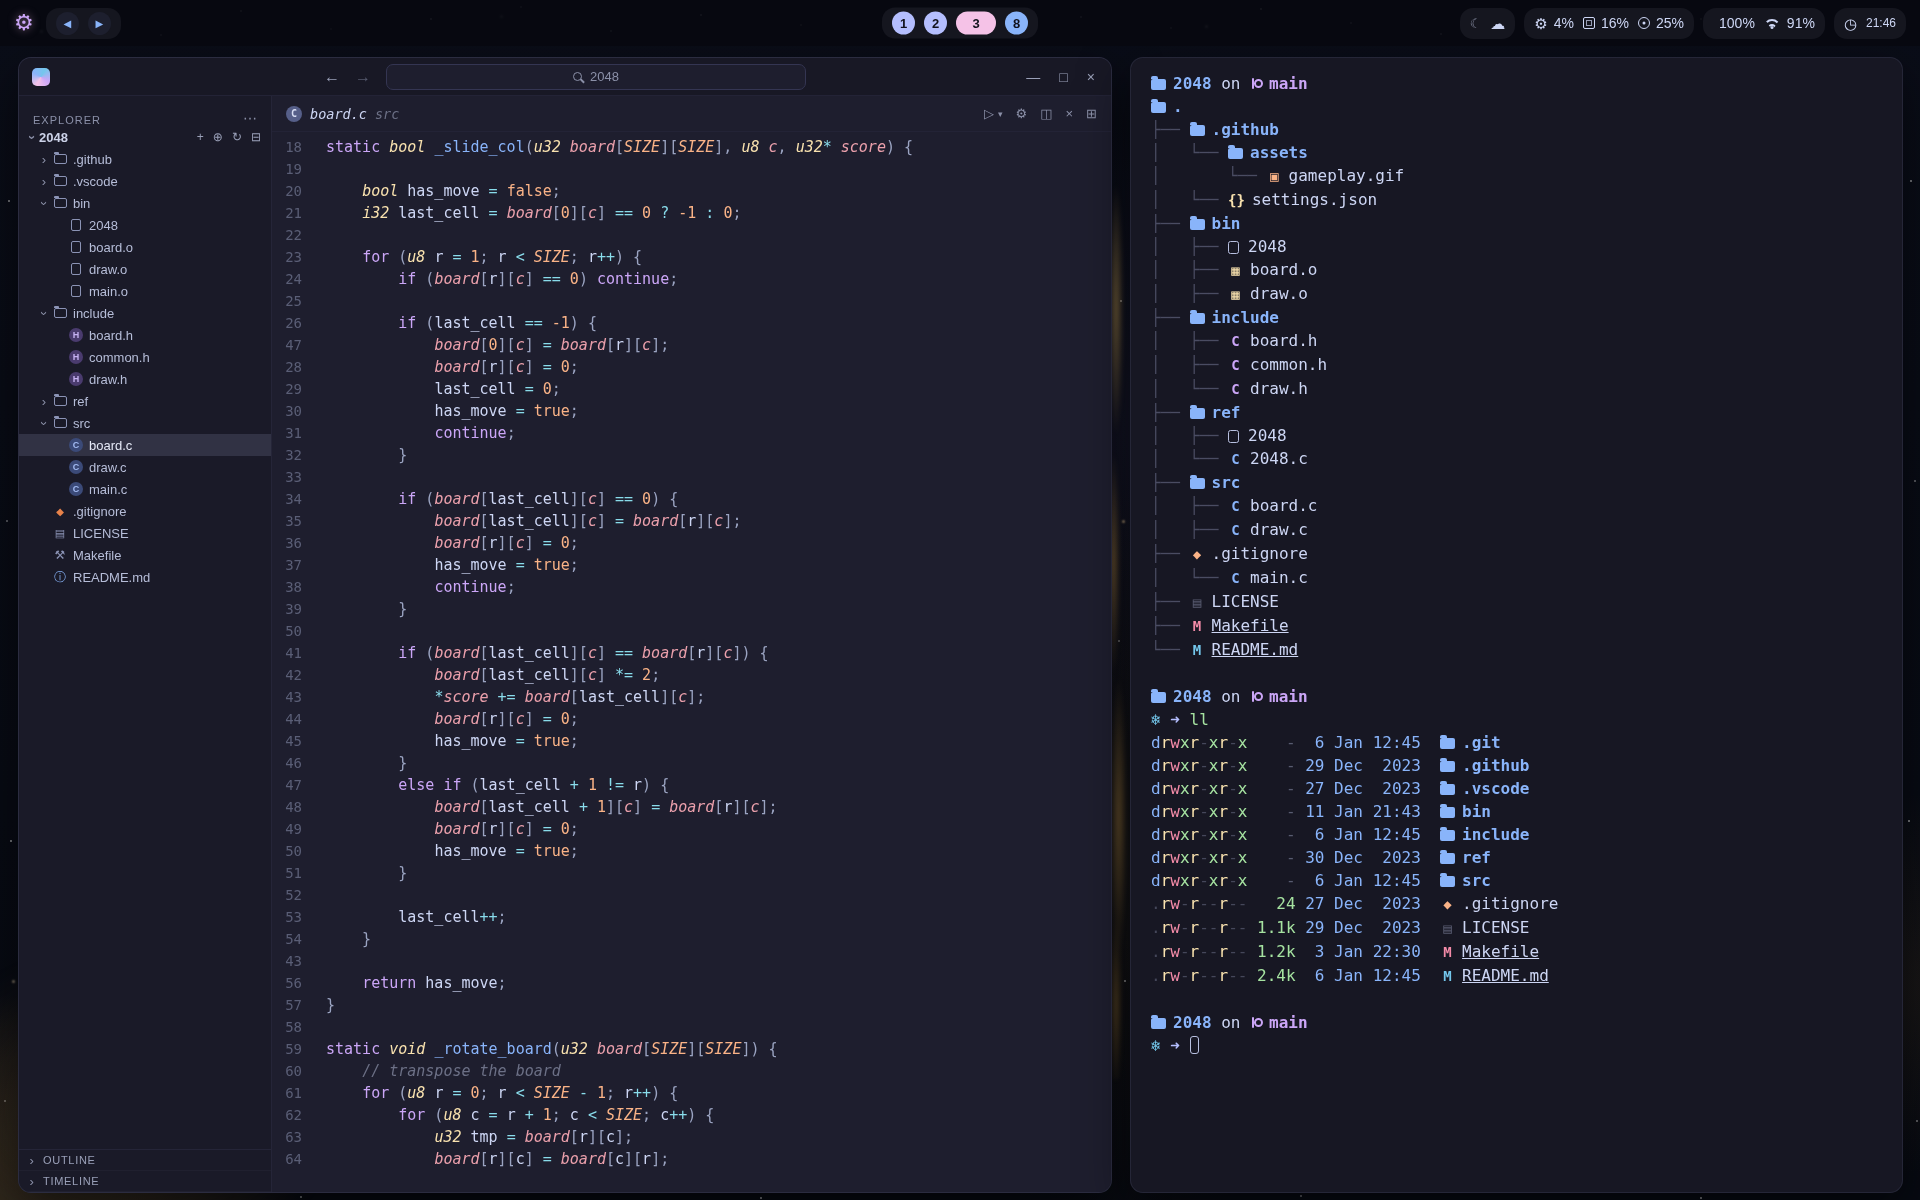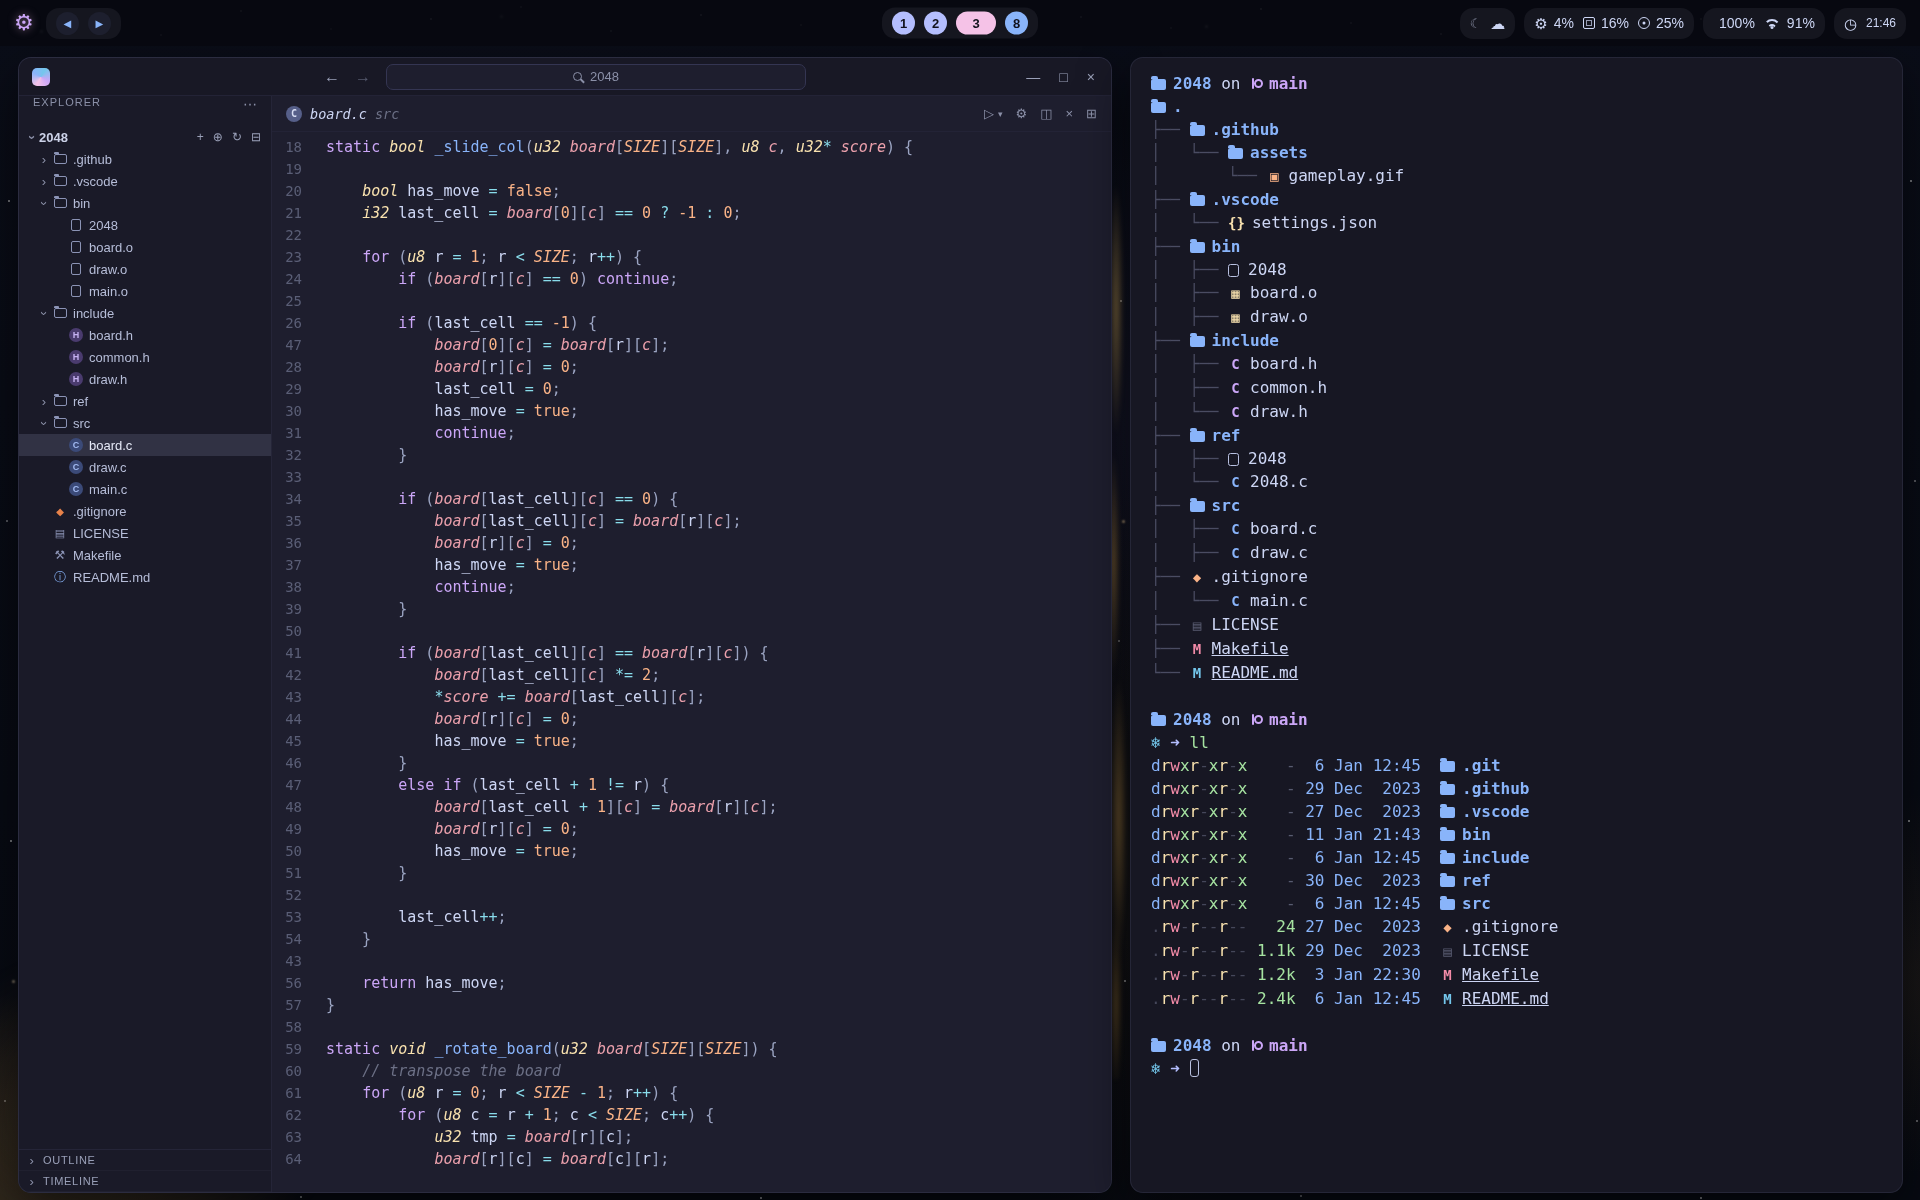--- a/index.html
+++ b/index.html
@@ -91,21 +91,21 @@
   .mag{width:9px;height:9px;border:1.5px solid #8b90a8;border-radius:50%;position:relative;flex:none}
   .mag::after{content:"";position:absolute;width:5px;height:1.5px;background:#8b90a8;transform:rotate(45deg);
               right:-4px;bottom:-1px}
   .wctl{position:absolute;right:16px;top:0;height:100%;display:flex;gap:19px;align-items:center;color:#9aa0b8;font-size:14px}
   .wctl span{cursor:pointer}
 
   .vsbody{display:flex;height:calc(100% - 38px)}
 
   
   .explorer{width:253px;background:#1a1a28;border-right:1px solid #252538;display:flex;flex-direction:column}
-  .exp-head{height:30px;flex:none;display:flex;align-items:flex-start;padding:0 14px;color:#8b90a8;
+  .exp-head{height:30px;flex:none;display:flex;align-items:flex-end;padding:0 14px;color:#8b90a8;
             font-size:11px;letter-spacing:1px}
   .exp-head .more{margin-left:auto;font-size:14px;letter-spacing:0;cursor:pointer}
   .exp-tree{flex:1;overflow:hidden}
   .trw{height:22px;display:flex;align-items:center;font-size:13px;color:#b6bdd8;cursor:pointer;white-space:nowrap}
   .trw.sel{background:var(--surf0);color:#e4e8f6}
   .trw.root{font-weight:700;color:#ccd2e8}
   .trw.d0{padding-left:6px}.trw.d1{padding-left:18px}.trw.d2{padding-left:34px}
   .chev{width:14px;flex:none;text-align:center;color:#8b90a8;font-size:13px;display:inline-block}
   .chev.open{transform:rotate(90deg)}
   .sic{width:18px;flex:none;display:flex;align-items:center;justify-content:center;margin-right:4px}
@@ -632,21 +632,20 @@
   </div>
 </div>
 
 <div class="win term">
   <div id="termc">
       <div class="trow"><span class="if"></span><span class="db">2048</span><span class="tx"> on </span><span class="ib"></span><span class="mv">main</span></div>
       <div class="trow"><span class="if"></span><span class="db">.</span></div>
       <div class="trow"><span class="tl">├── </span><span class="if"></span><span class="db">.github</span></div>
       <div class="trow"><span class="tl">│   └── </span><span class="if"></span><span class="db">assets</span></div>
       <div class="trow"><span class="tl">│       └── </span><span class="il pc">▣</span><span class="tx">gameplay.gif</span></div>
-      <div class="trow"><span class="tl">├── </span><span class="if"></span><span class="db">.vscode</span></div>
       <div class="trow"><span class="tl">│   └── </span><span class="il yl">{}</span><span class="tx">settings.json</span></div>
       <div class="trow"><span class="tl">├── </span><span class="if"></span><span class="db">bin</span></div>
       <div class="trow"><span class="tl">│   ├── </span><span class="ifi"></span><span class="tx">2048</span></div>
       <div class="trow"><span class="tl">│   ├── </span><span class="il yl">▦</span><span class="tx">board.o</span></div>
       <div class="trow"><span class="tl">│   ├── </span><span class="il yl">▦</span><span class="tx">draw.o</span></div>
       <div class="trow"><span class="tl">├── </span><span class="if"></span><span class="db">include</span></div>
       <div class="trow"><span class="tl">│   ├── </span><span class="il mv">C</span><span class="tx">board.h</span></div>
       <div class="trow"><span class="tl">│   ├── </span><span class="il mv">C</span><span class="tx">common.h</span></div>
       <div class="trow"><span class="tl">│   └── </span><span class="il mv">C</span><span class="tx">draw.h</span></div>
       <div class="trow"><span class="tl">├── </span><span class="if"></span><span class="db">ref</span></div>

